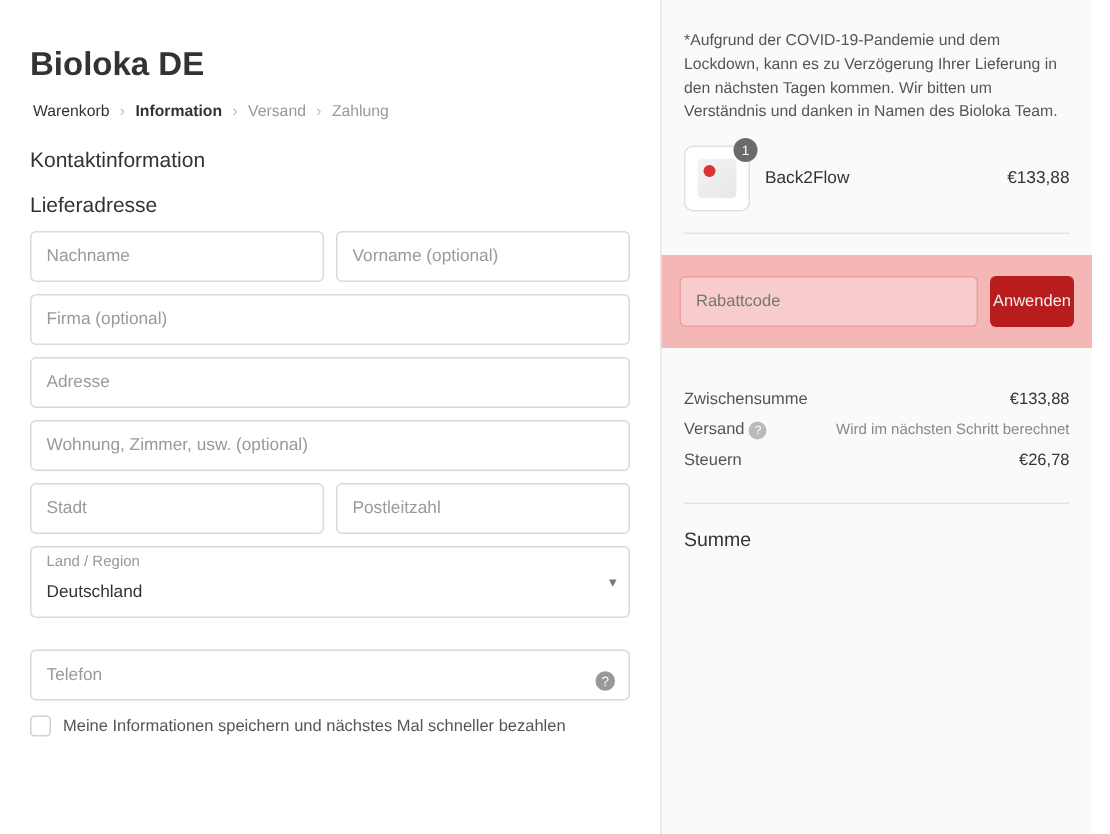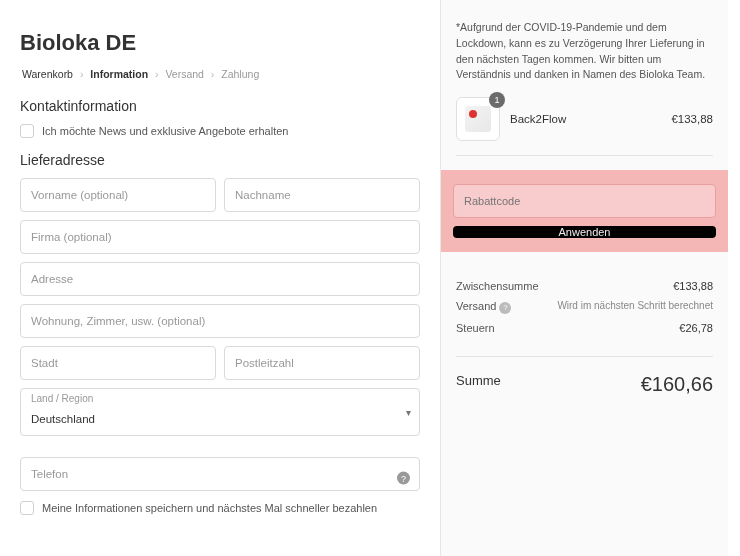--- a/index.html
+++ b/index.html
@@ -29,25 +29,25 @@
 .help-icon { position: absolute; right: 10px; top: 50%; transform: translateY(-50%); width: 13px; height: 13px; border-radius: 50%; background: #999; color: #fff; font-size: 9px; display: flex; align-items: center; justify-content: center; }
 
 .notice { font-size: 10.5px; color: #555; line-height: 1.5; margin-bottom: 14px; }
 .product-row { display: flex; align-items: center; gap: 10px; padding-bottom: 14px; border-bottom: 1px solid #e3e3e3; }
 .thumb { position: relative; width: 44px; height: 44px; border: 1px solid #e0e0e0; border-radius: 6px; background: #fff; display: flex; align-items: center; justify-content: center; }
 .thumb-inner { width: 26px; height: 26px; background: linear-gradient(135deg, #f3f3f3 0%, #e8e8e8 100%); border-radius: 3px; position: relative; }
 .thumb-dot { position: absolute; top: 4px; left: 4px; width: 8px; height: 8px; background: #d33; border-radius: 50%; }
 .badge { position: absolute; top: -6px; right: -6px; width: 16px; height: 16px; background: #6b6b6b; color: #fff; border-radius: 50%; font-size: 9px; display: flex; align-items: center; justify-content: center; }
 .product-name { flex: 1; font-size: 11.5px; color: #333; }
 .product-price { font-size: 11.5px; color: #333; font-weight: 500; }
-.discount-zone { background: #f5b6b6; padding: 14px 12px; margin: 14px -15px; display: flex; gap: 8px; flex-direction: column; }
+.discount-zone { background: #f5b6b6; padding: 14px 12px; margin: 14px -15px; display: flex; gap: 8px; }
 .discount-input { flex: 1; border: 1px solid #e8a0a0; border-radius: 4px; padding: 10px; font-size: 11px; background: rgba(255,255,255,0.3); color: #999; }
-.apply-btn { background: #000000; border: none; border-radius: 4px; padding: 0 2px; font-size: 11px; color: #eee; cursor: pointer; }
+.apply-btn { background: #b91c1c; border: none; border-radius: 4px; padding: 0 2px; font-size: 11px; color: #eee; cursor: pointer; }
 .summary { padding-top: 14px; border-bottom: 1px solid #e3e3e3; padding-bottom: 14px; }
-.sum-row { display: flex; justify-content: space-between; font-size: 11px; color: #555; margin-bottom: 8px; }
+.sum-row { display: flex; justify-content: space-between; font-size: 11px; color: #555; margin-bottom: 8px; align-items: center; }
 .sum-row .val { color: #333; font-weight: 500; }
 .sum-row .muted { font-size: 10px; color: #888; }
 .ship-help { display: inline-flex; width: 12px; height: 12px; border-radius: 50%; background: #bbb; color: #fff; font-size: 8px; align-items: center; justify-content: center; margin-left: 3px; }
 .total-row { display: flex; justify-content: space-between; margin-top: 16px; }
 .total-label { font-size: 13px; color: #333; }
 .total-val { font-size: 20px; font-weight: 500; color: #333; }
 </style>
 </head>
 <body>
 
@@ -59,29 +59,25 @@
       <span class="done">Warenkorb</span>
       <span class="sep">›</span>
       <span class="current">Information</span>
       <span class="sep">›</span>
       <span>Versand</span>
       <span class="sep">›</span>
       <span>Zahlung</span>
     </div>
 
     <h2>Kontaktinformation</h2>
-    <div class="checkbox-row">
-      <div class="cb"></div>
-      <span>Ich möchte News und exklusive Angebote erhalten</span>
-    </div>
 
     <h2>Lieferadresse</h2>
     <div class="row">
+      <input class="field" placeholder="Nachname" style="">
       <input class="field" placeholder="Vorname (optional)" style="">
-      <input class="field" placeholder="Nachname" style="">
     </div>
     <input class="field" placeholder="Firma (optional)" style="">
     <input class="field" placeholder="Adresse" style="">
     <input class="field" placeholder="Wohnung, Zimmer, usw. (optional)" style="">
     <div class="row">
       <input class="field" placeholder="Stadt" style="">
       <input class="field" placeholder="Postleitzahl" style="">
     </div>
     <div class="field country">
       <div class="country-label">Land / Region</div>
@@ -129,16 +125,15 @@
         <span class="muted">Wird im nächsten Schritt berechnet</span>
       </div>
       <div class="sum-row">
         <span>Steuern</span>
         <span class="val">€26,78</span>
       </div>
     </div>
 
     <div class="total-row">
       <div class="total-label">Summe</div>
-      <div class="total-val">€160,66</div>
     </div>
   </div>
 </div>
 
 </body></html>

